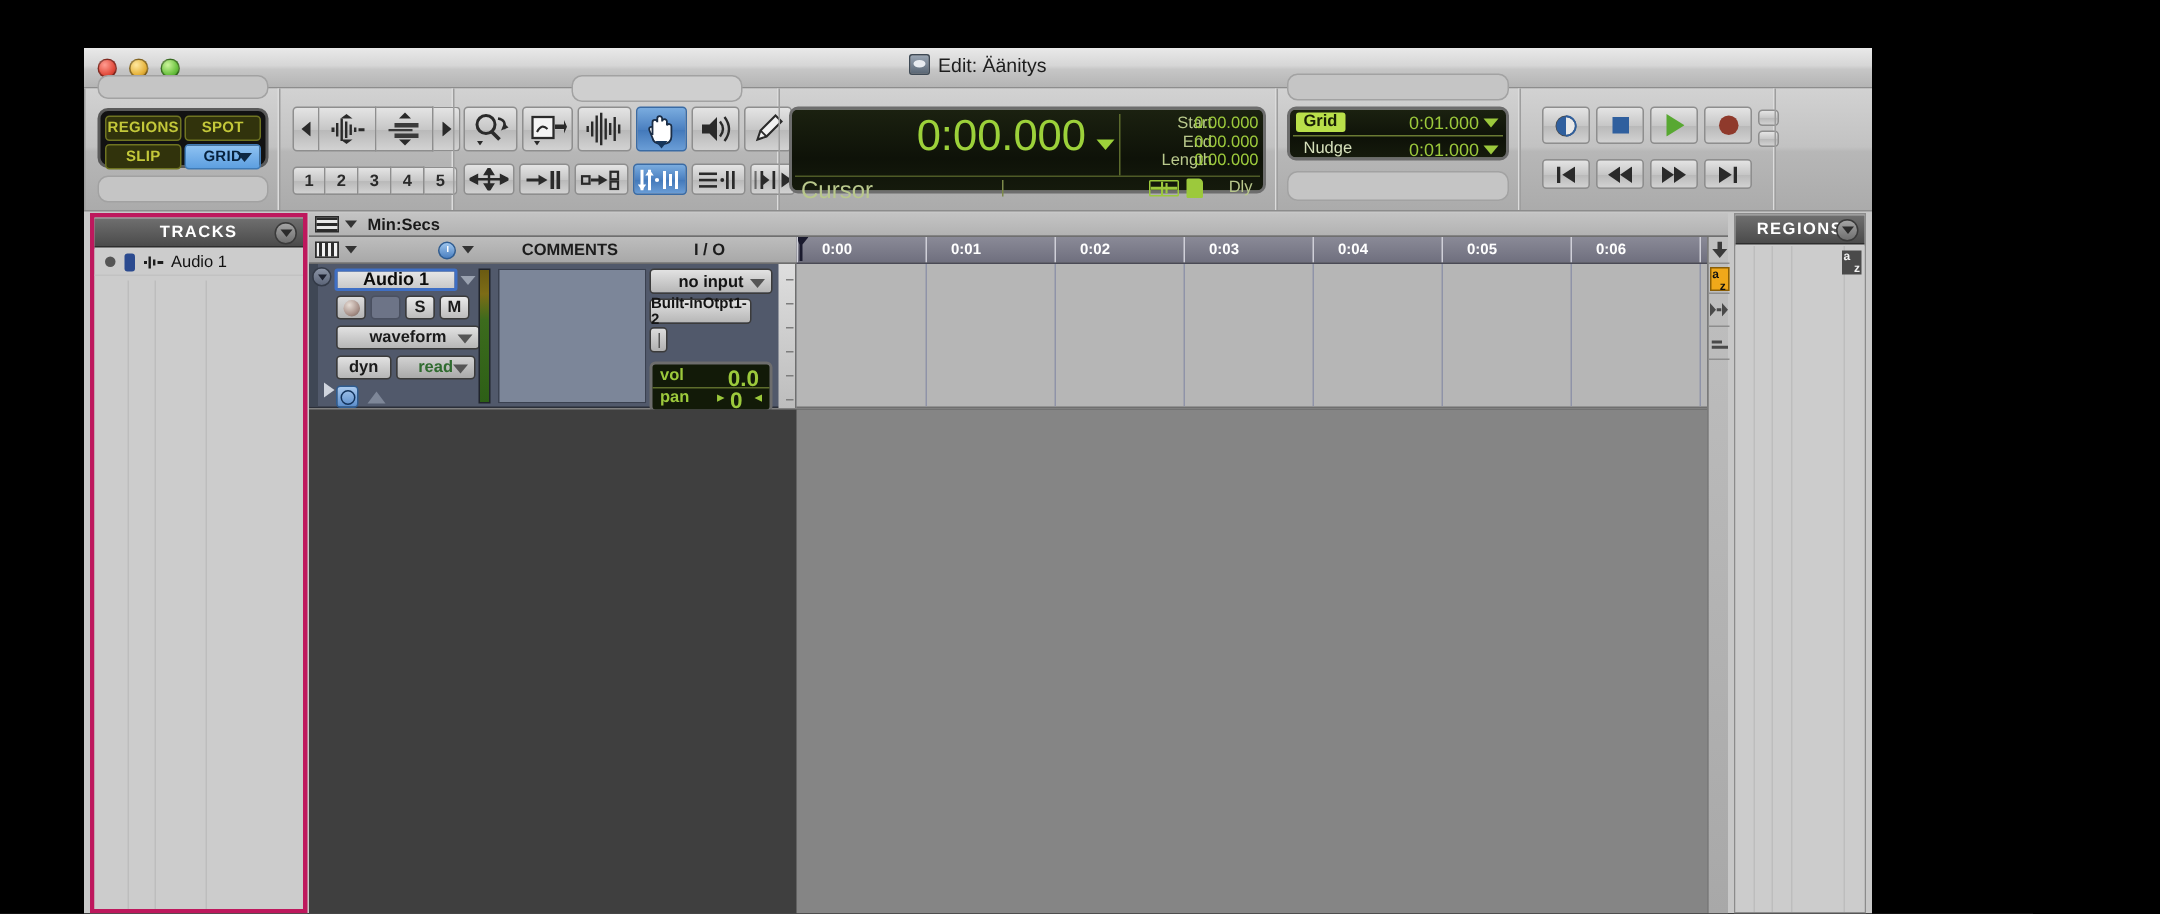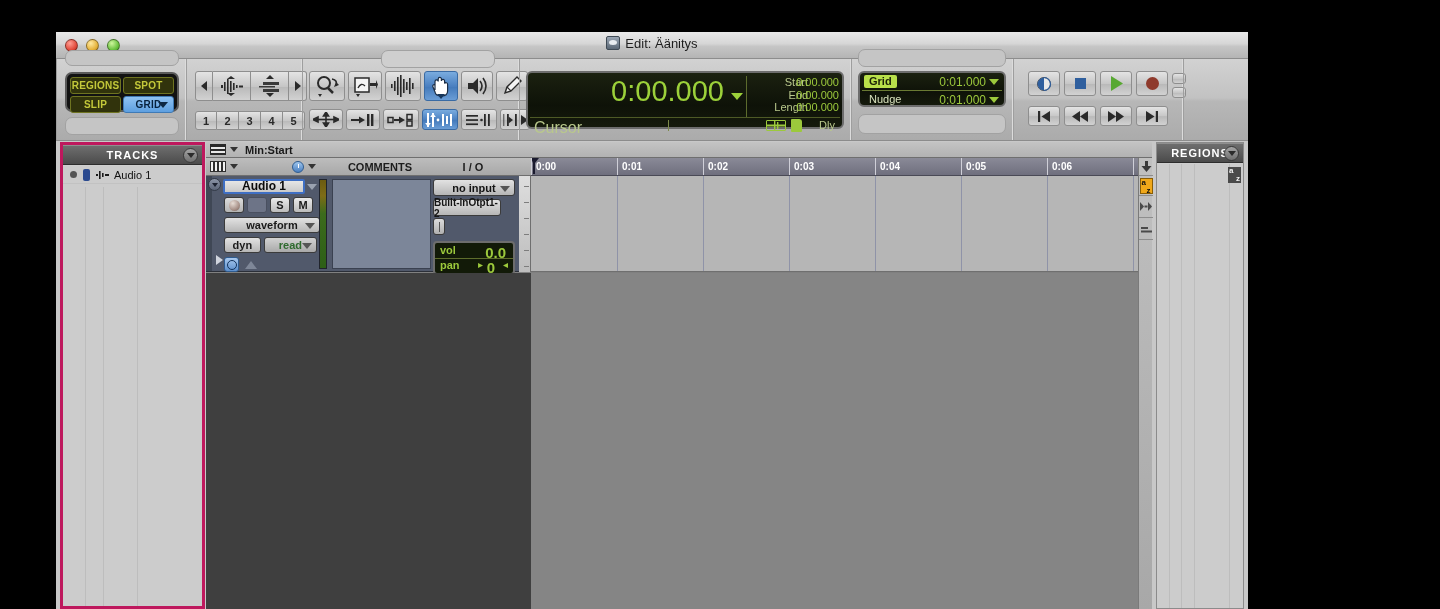--- a/index.html
+++ b/index.html
@@ -163,21 +163,21 @@
   #ch-clock { width:12px; height:12px; border-radius:50%;
      background:linear-gradient(180deg,#9fc6ee,#4a7fc0); border:1px solid #2f5c90;
      position:relative; margin-left:54px; }
   #ch-clock:after{ content:""; position:absolute; left:5px; top:2px; width:1px; height:4px; background:#fff; }
   .ch-lbl { font-size:11px; font-weight:bold; color:#1c1c1c; text-align:center; }
 
   #tl-header { position:absolute; left:325px; right:14px; top:16px; height:18px;
      background:linear-gradient(180deg,#8a8a97,#6f6f7e);
      border-bottom:1px solid #4a4a56; overflow:hidden; }
   .tick { position:absolute; top:0; bottom:0; border-left:1px solid #cfcfd8;
-          color:#fff; font-size:10px; font-weight:bold; padding-left:4px; line-height:18px; }
+          color:#fff; font-size:10px; font-weight:bold; padding-left:16px; line-height:18px; }
   #playhead { position:absolute; left:0; top:0; width:8px; height:14px; }
 
   
   #track-strip { position:absolute; left:0; top:34px; width:325px; height:96px;
      background:#51596b; border-bottom:1px solid #2b2f38; display:flex; }
   #strip-left { width:6px; background:#3f4755; }
   #strip-main { position:relative; width:105px; padding:3px 0 0 2px; }
   #name-row { display:flex; align-items:center; gap:2px; }
   #track-name { width:84px; height:15px; background:linear-gradient(180deg,#e6e6e6,#c9c9c9);
      border:2px solid #3f6fc4; border-radius:2px; text-align:center; font-size:12px;
@@ -638,21 +638,21 @@
           <span>Audio 1</span>
         </div>
       </div>
     </div>
 
     <div id="edit-area">
 
       <div id="ruler-strip">
         <span id="ruler-icon"></span>
         <span class="small-caret"></span>
-        <span id="ruler-name">Min:Start</span>
+        <span id="ruler-name">Min:Secs</span>
       </div>
 
       <div id="col-hdr">
         <span id="ch-grip"></span>
         <span class="small-caret"></span>
         <span id="ch-clock"></span>
         <span class="small-caret"></span>
         <span class="ch-lbl" style="width:100px; margin-left:14px;">COMMENTS</span>
         <span class="ch-lbl" style="width:86px;">I / O</span>
       </div>

